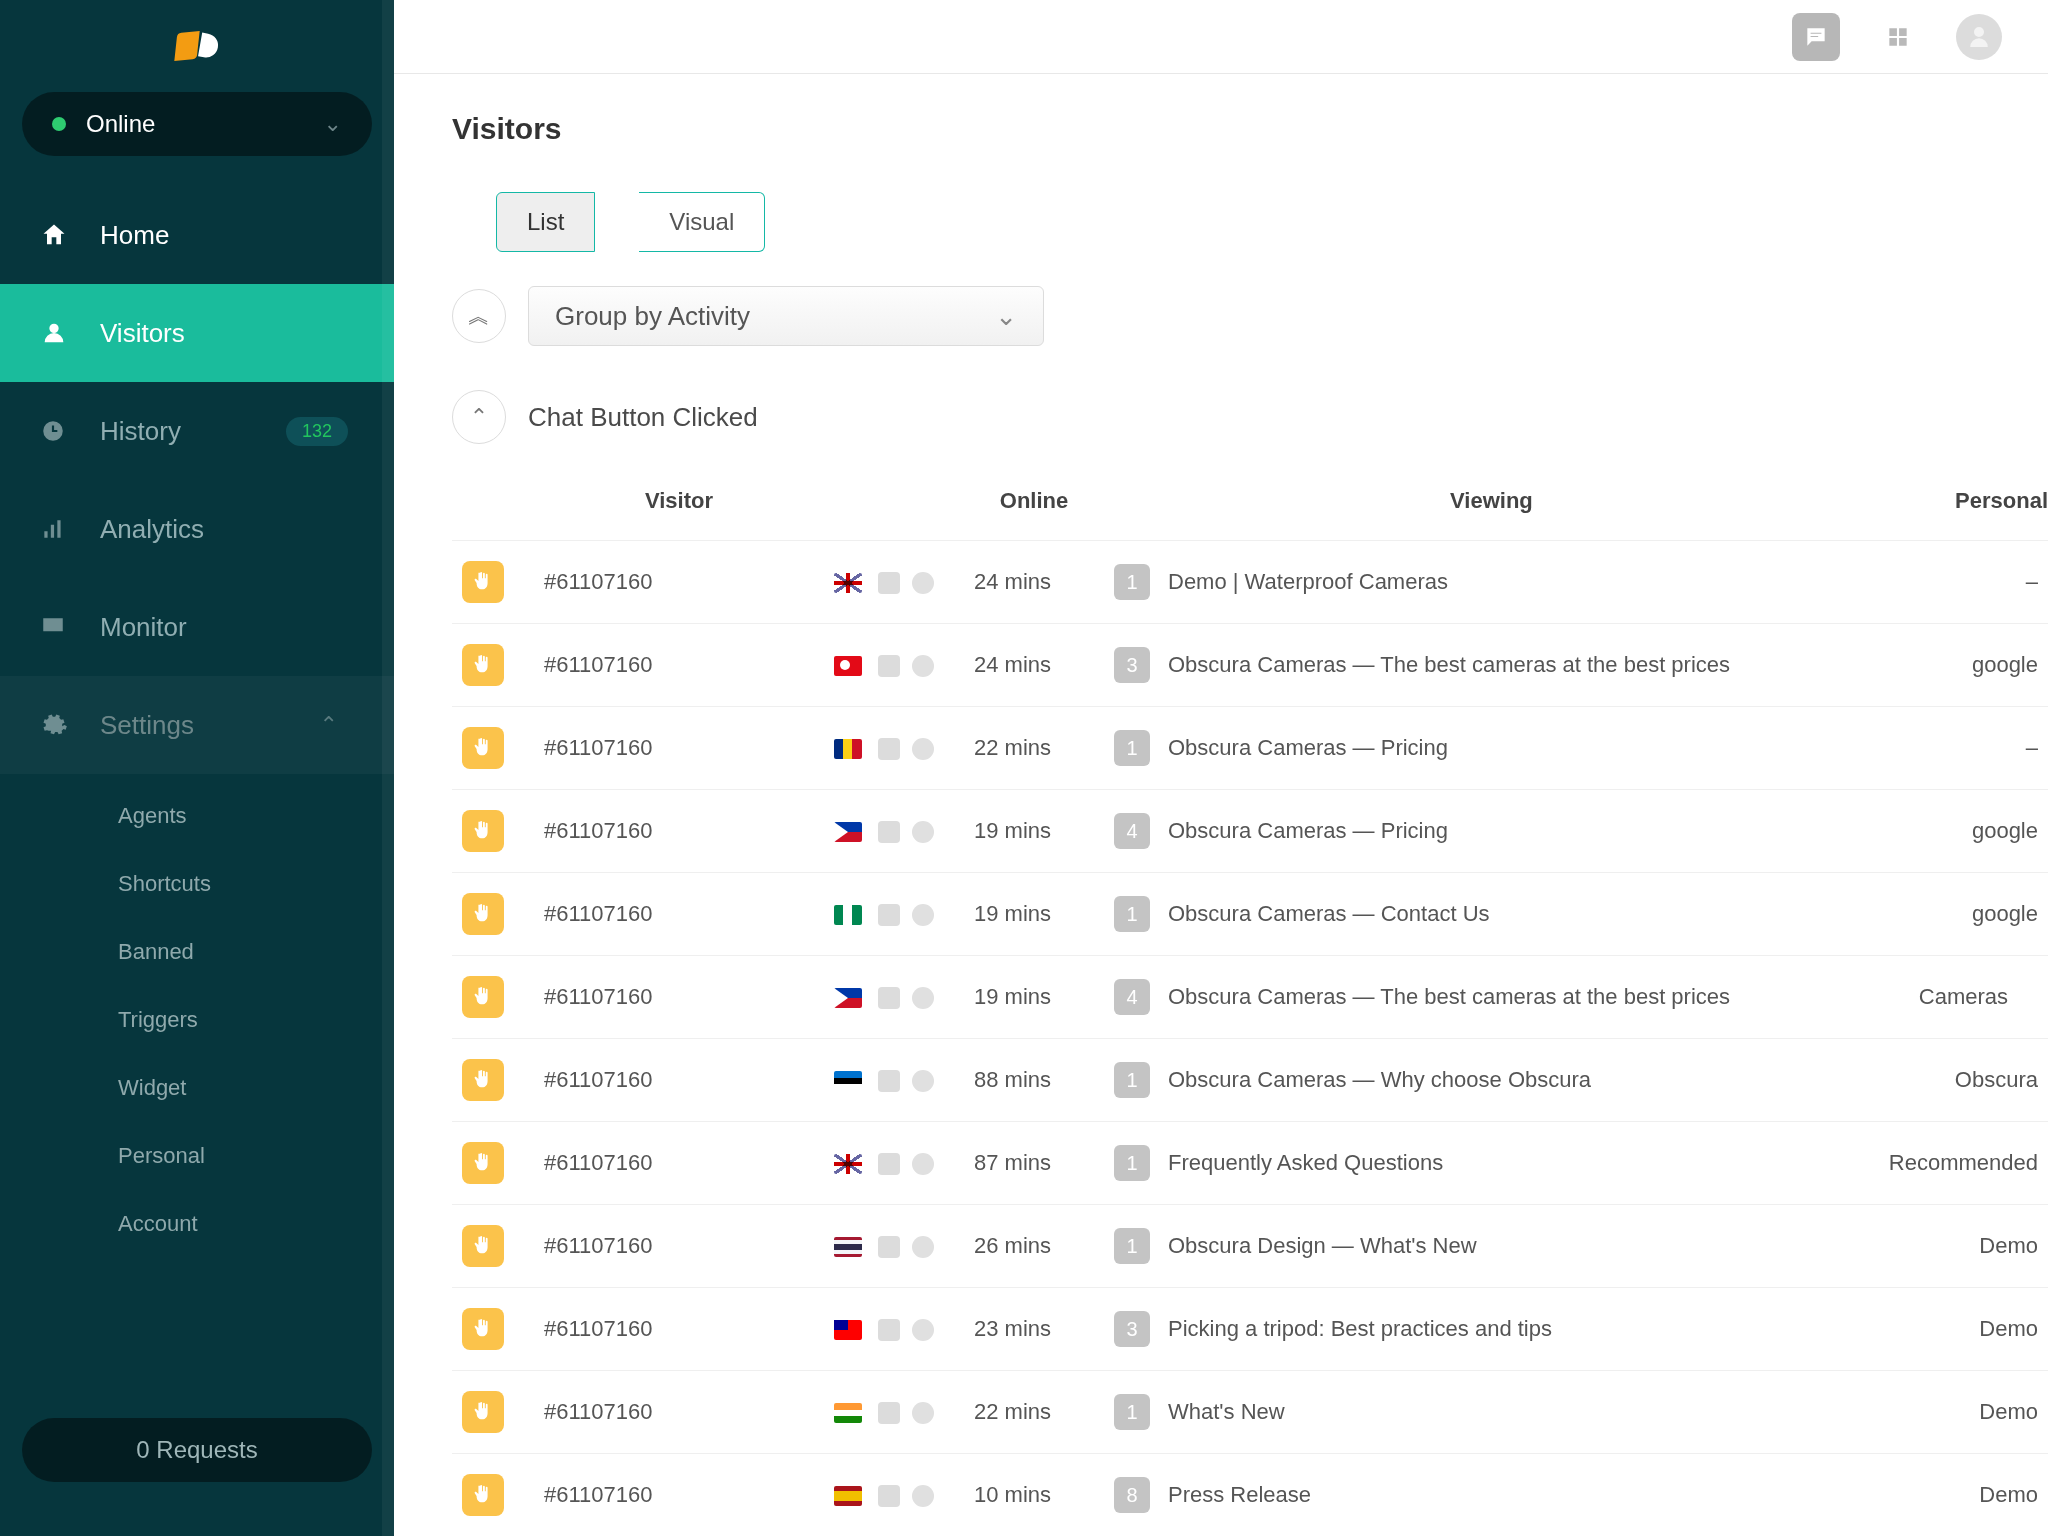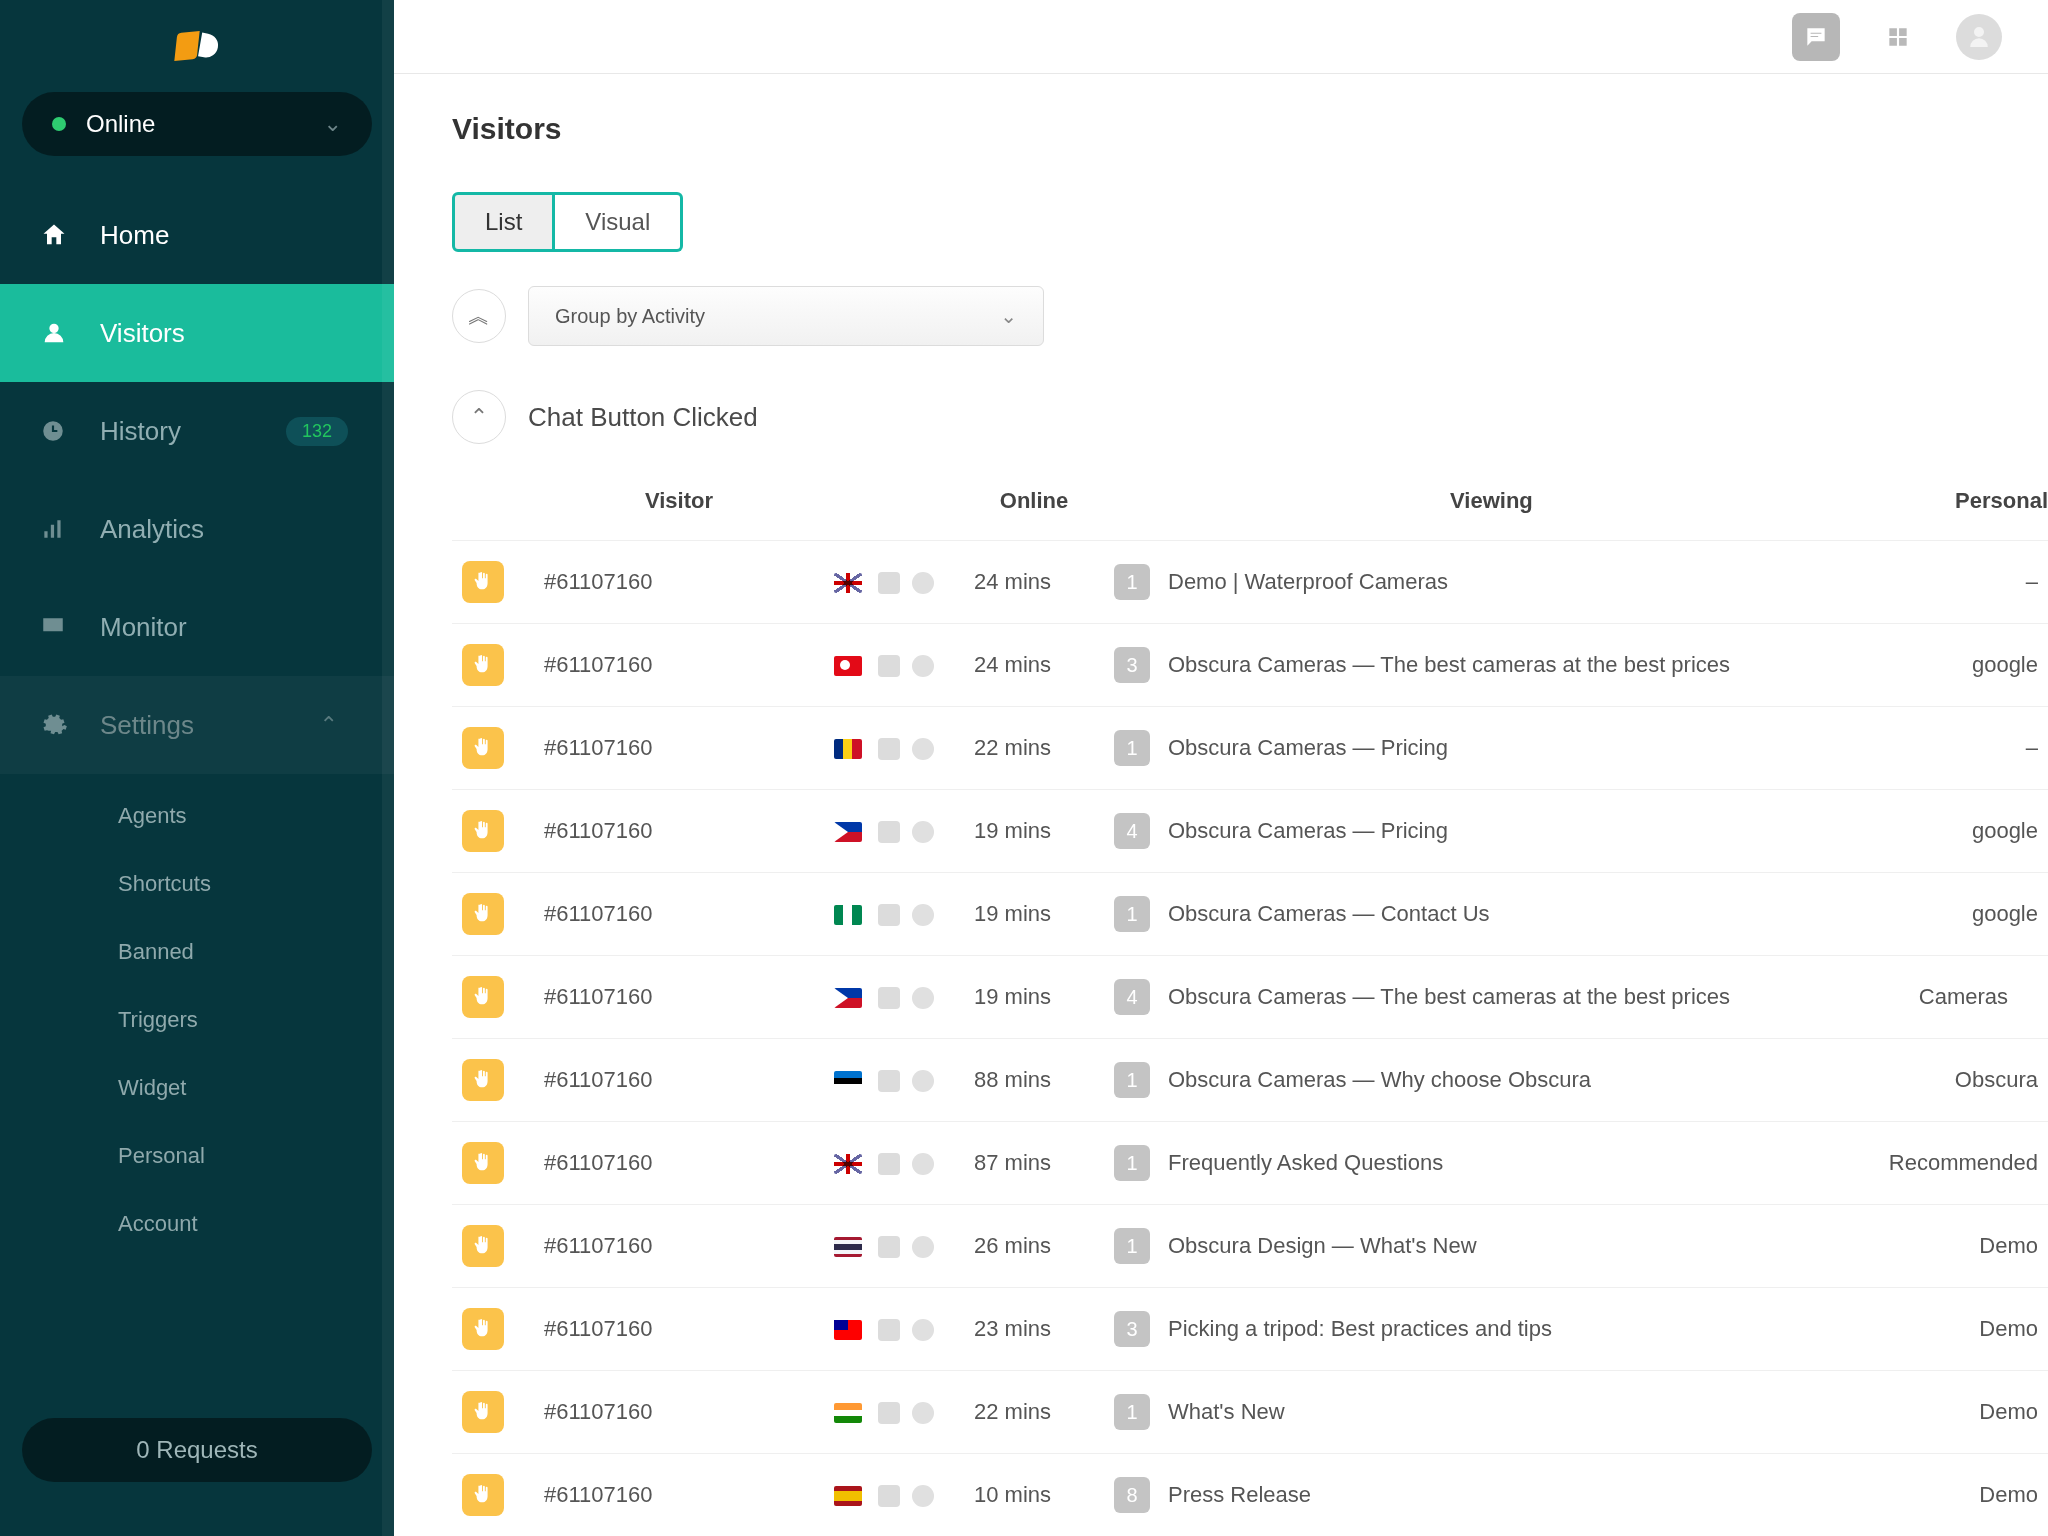--- a/index.html
+++ b/index.html
@@ -43,28 +43,28 @@
   .ico-btn.filled { background:#b7b7b7; }
   .ico-btn.filled svg { fill:#fff; }
   .ico-btn svg { fill:#b9b9b9; }
   .avatar { width:46px; height:46px; border-radius:50%; background:#dcdcdc; display:flex; align-items:center; justify-content:center; }
   .avatar svg{ fill:#f3f3f3; }
 
   .page { padding: 38px 0 0 58px; }
   h1.title { font-size:30px; font-weight:600; color:#333; margin-bottom:46px; }
 
   .tabs { display:flex; margin-bottom:34px; }
-  .tabs .tab { height:60px; padding:0 30px; display:flex; align-items:center; font-size:24px; color:#555; background:#fff; border:3px solid #14b8a6; cursor:pointer; }
+  .tabs .tab { height:60px; padding:0 30px; display:flex; align-items:center; font-size:24px; color:#555; background:#fff; border:1px solid #14b8a6; cursor:pointer;margin-left:44px; }
   .tabs .tab:first-child { border-radius:6px 0 0 6px; }
   .tabs .tab:last-child { border-left:none; border-radius:0 6px 6px 0; }
   .tabs .tab.active { background:#eee; color:#333; }
 
   .group-row { display:flex; align-items:center; gap:22px; margin-bottom:44px; }
   .circle-btn { width:54px; height:54px; border:1px solid #dcdcdc; border-radius:50%; display:flex; align-items:center; justify-content:center; cursor:pointer; background:#fff; color:#777; font-size:22px; }
-  .group-select { height:60px; border:1px solid #dcdcdc; border-radius:6px; background:linear-gradient(#fdfdfd,#f1f1f1); display:flex; align-items:center; padding:0 26px; font-size:20px; color:#555; cursor:pointer; width:516px; justify-content:space-between; }
+  .group-select { height:60px; border:1px solid #dcdcdc; border-radius:6px; background:linear-gradient(#fdfdfd,#f1f1f1); display:flex; align-items:center; padding:0 26px; font-size:26px; color:#555; cursor:pointer; width:516px; justify-content:space-between; }
 
   .section-head { display:flex; align-items:center; gap:22px; margin-bottom:30px; }
   .section-title { font-size:26px; color:#4a4a4a; }
 
   table.visitors { width:100%; border-collapse:collapse; }
   table.visitors th { text-align:center; font-size:22px; color:#444; font-weight:600; padding:14px 10px 26px; }
   table.visitors td { padding:20px 10px; border-top:1px solid #efefef; font-size:22px; color:#555; vertical-align:middle; white-space:nowrap; }
   .col-icon { width:82px; }
   .col-visitor { width:290px; }
   .col-meta { width:140px; }

